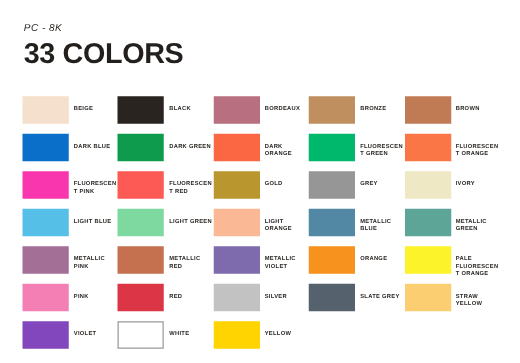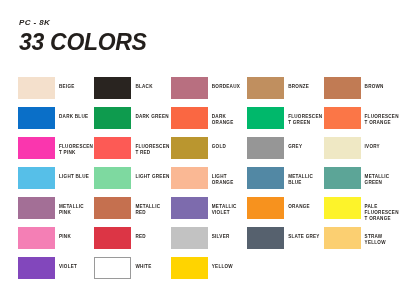--- a/index.html
+++ b/index.html
@@ -15,31 +15,30 @@
   }
   .page {
     position: relative;
     width: 416px;
     height: 290px;
     box-sizing: border-box;
     padding: 18px 16px 0 18px;
   }
   .eyebrow {
     font-size: 8px;
-    font-weight: bold;
+    font-weight: normal;
     font-style: italic;
     letter-spacing: 0.4px;
     color: #2b2724;
     margin: 0 0 3px 1px;
   }
   .title {
     font-size: 23px;
     line-height: 24px;
     font-weight: bold;
-    font-style: italic;
     letter-spacing: -0.3px;
     color: #231f1c;
     margin: 0 0 0 1px;
   }
   .grid {
     position: absolute;
     left: 18px;
     top: 77px;
     width: 382px;
     display: flex;

